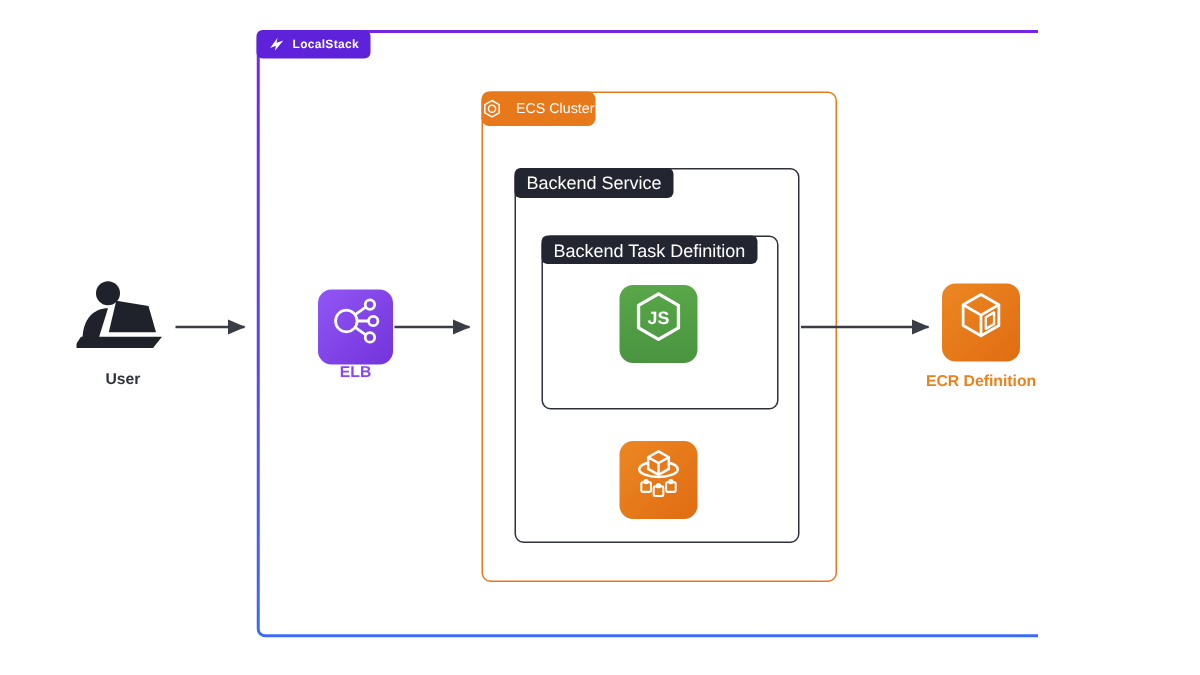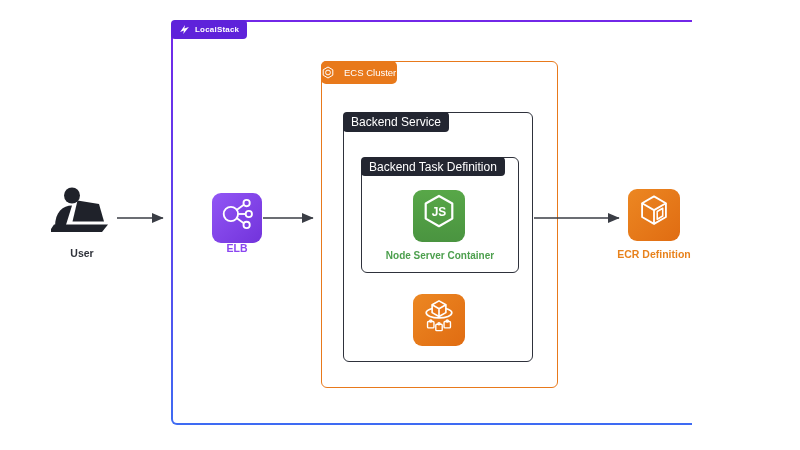--- a/index.html
+++ b/index.html
@@ -139,21 +139,20 @@
     <svg width="44" height="44" viewBox="0 0 48 48" fill="none" stroke="#ffffff" stroke-width="2" stroke-linejoin="round">
       <path d="M24 8 L37 15.5 L24 23 L11 15.5 Z"></path>
       <path d="M11 15.5 V30.5 L24 38 V23"></path>
       <path d="M37 15.5 V30.5 L24 38"></path>
       <path d="M27.5 24.5 L33.5 21 V29.5 L27.5 33 Z" stroke-width="1.7"></path>
     </svg>
   </div>
 
   <div class="lbl lbl-user">User</div>
   <div class="lbl lbl-elb">ELB</div>
-  <div class="lbl lbl-node">Node Server Container</div>
   <div class="lbl lbl-ecr">ECR Definition</div>
 
   <svg class="arrows" width="800" height="450">
     <defs>
       <marker id="ah" markerWidth="8" markerHeight="7" refX="6.6" refY="3" orient="auto">
         <path d="M0 0 L7 3 L0 6 Z" fill="#3A3D45"></path>
       </marker>
     </defs>
     <line x1="117" y1="218" x2="163" y2="218" stroke="#3A3D45" stroke-width="1.7" marker-end="url(#ah)"></line>
     <line x1="263" y1="218" x2="313" y2="218" stroke="#3A3D45" stroke-width="1.7" marker-end="url(#ah)"></line>

